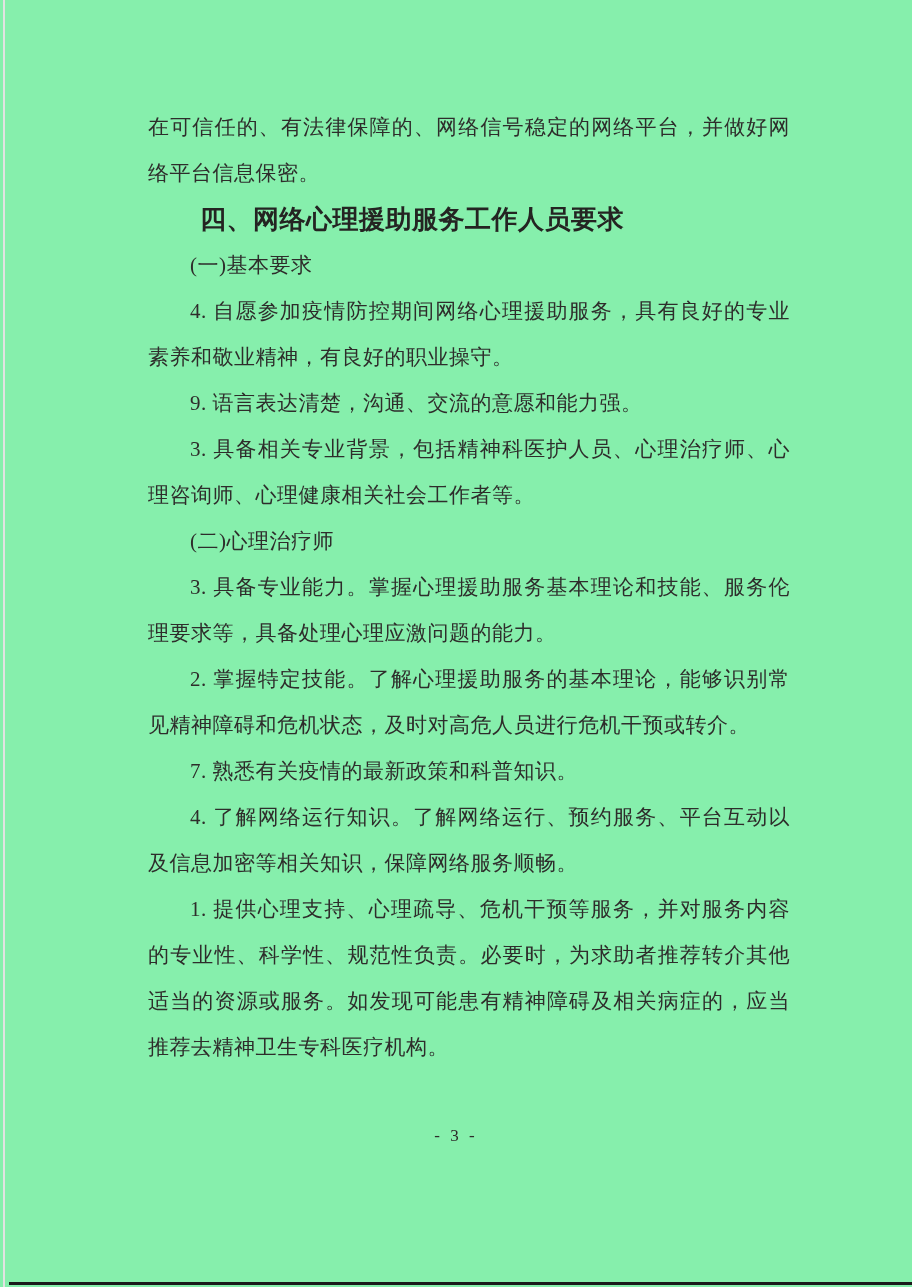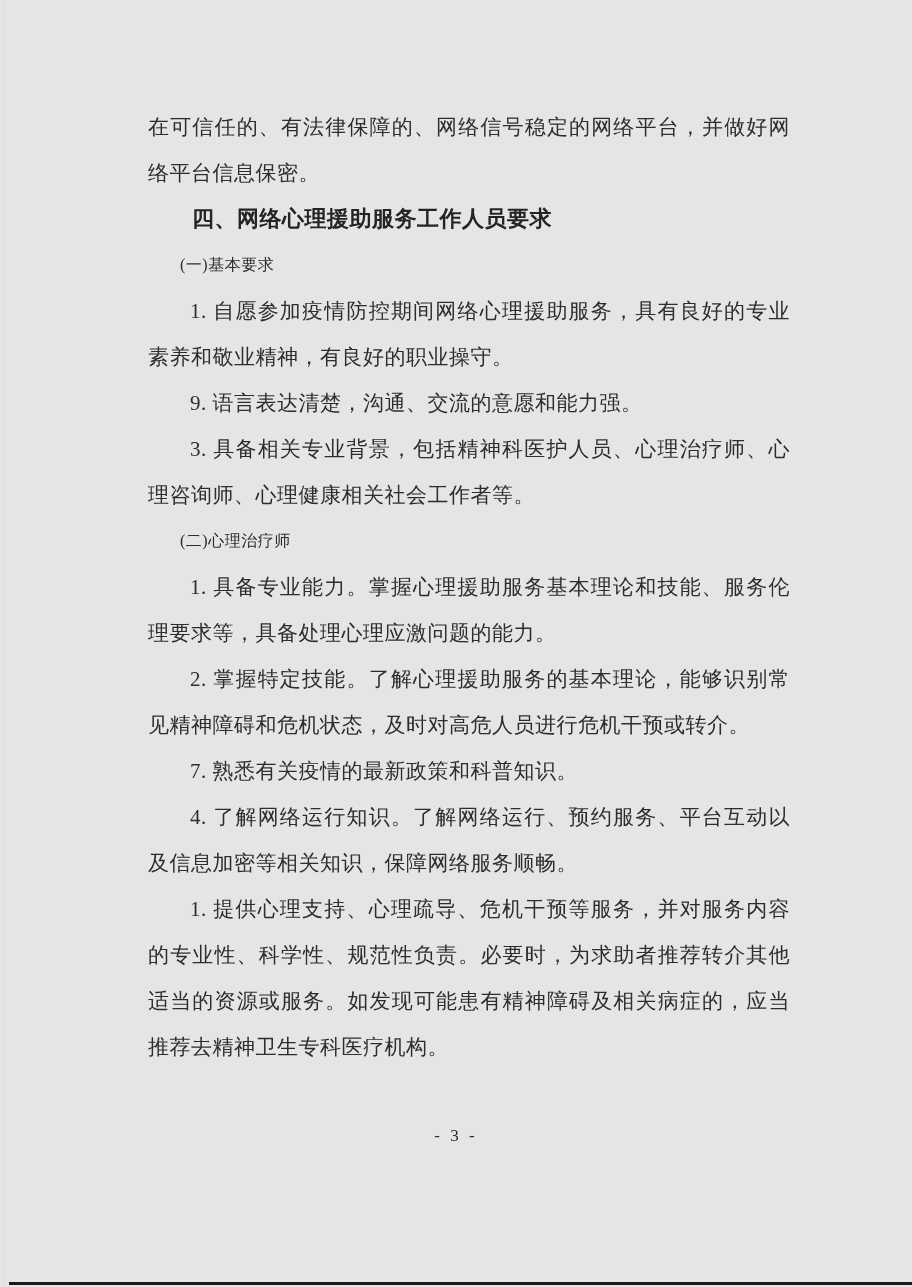--- a/index.html
+++ b/index.html
@@ -5,21 +5,21 @@
   html, body {
     margin: 0;
     padding: 0;
     background: #ffffff;
     font-family: "Liberation Serif", "DejaVu Serif", serif;
   }
   .page {
     position: relative;
     width: 912px;
     height: 1287px;
-    background: #e5e5e5;
+    background: #86efac;
     overflow: hidden;
   }
   .edge-left {
     position: absolute;
     left: 3px;
     top: 0;
     width: 2px;
     height: 100%;
     background: #e2e2e2;
   }
@@ -50,26 +50,26 @@
     text-align: justify;
     text-justify: inter-ideograph;
   }
   p.body.noindent {
     text-indent: 0;
   }
   p.heading {
     text-indent: 2em;
     font-family: "Liberation Sans", "DejaVu Sans", sans-serif;
     font-weight: 700;
-    font-size: 22px;
+    font-size: 26px;
     color: #242422;
   }
   p.subheading {
     text-indent: 2em;
-    font-size: 16px;
+    font-size: 21px;
     color: #2e2d2b;
   }
   .page-number {
     position: absolute;
     top: 1126px;
     left: 0;
     width: 100%;
     text-align: center;
     font-size: 17px;
     letter-spacing: 3px;
@@ -80,25 +80,25 @@
 <body>
 
 <div class="page">
 
   <div class="edge-left"></div>
 
   <div class="content">
     <p class="body noindent">在可信任的、有法律保障的、网络信号稳定的网络平台，并做好网络平台信息保密。</p>
     <p class="heading">四、网络心理援助服务工作人员要求</p>
     <p class="subheading">(一)基本要求</p>
-    <p class="body">1. 自愿参加疫情防控期间网络心理援助服务，具有良好的专业素养和敬业精神，有良好的职业操守。</p>
+    <p class="body">4. 自愿参加疫情防控期间网络心理援助服务，具有良好的专业素养和敬业精神，有良好的职业操守。</p>
     <p class="body">9. 语言表达清楚，沟通、交流的意愿和能力强。</p>
     <p class="body">3. 具备相关专业背景，包括精神科医护人员、心理治疗师、心理咨询师、心理健康相关社会工作者等。</p>
     <p class="subheading">(二)心理治疗师</p>
-    <p class="body">1. 具备专业能力。掌握心理援助服务基本理论和技能、服务伦理要求等，具备处理心理应激问题的能力。</p>
+    <p class="body">3. 具备专业能力。掌握心理援助服务基本理论和技能、服务伦理要求等，具备处理心理应激问题的能力。</p>
     <p class="body">2. 掌握特定技能。了解心理援助服务的基本理论，能够识别常见精神障碍和危机状态，及时对高危人员进行危机干预或转介。</p>
     <p class="body">7. 熟悉有关疫情的最新政策和科普知识。</p>
     <p class="body">4. 了解网络运行知识。了解网络运行、预约服务、平台互动以及信息加密等相关知识，保障网络服务顺畅。</p>
     <p class="body">1. 提供心理支持、心理疏导、危机干预等服务，并对服务内容的专业性、科学性、规范性负责。必要时，为求助者推荐转介其他适当的资源或服务。如发现可能患有精神障碍及相关病症的，应当推荐去精神卫生专科医疗机构。</p>
   </div>
 
   <div class="page-number">- 3 -</div>
 
   <div class="edge-bottom"></div>
 

